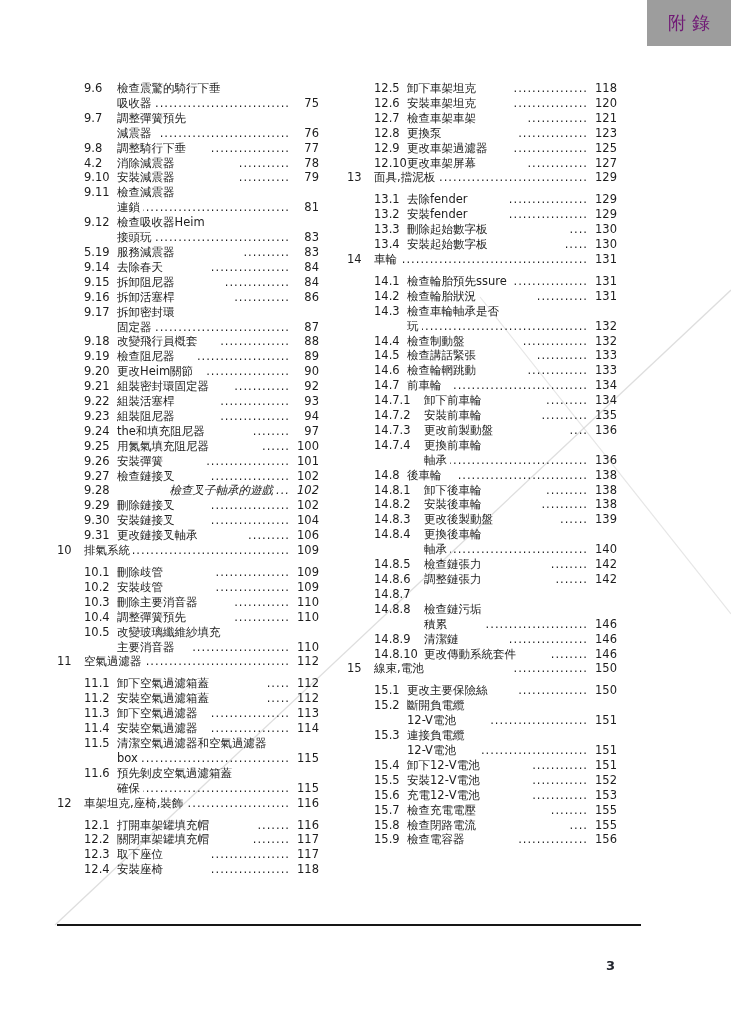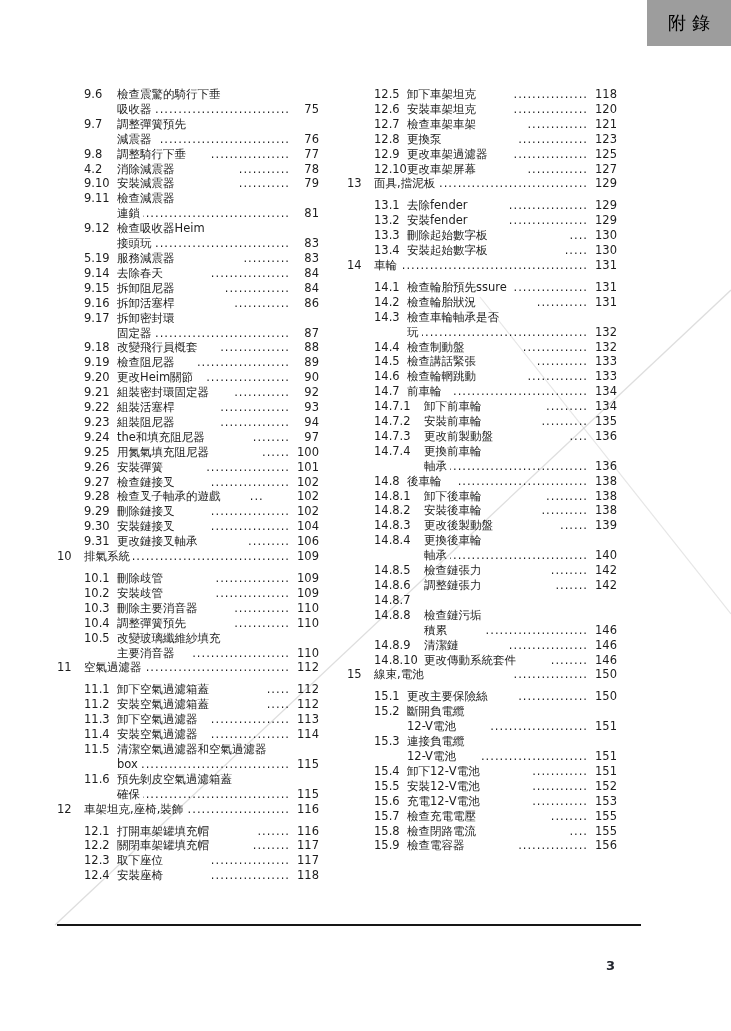--- a/index.html
+++ b/index.html
@@ -1,43 +1,43 @@
 <!DOCTYPE html>
 <html><head>
 <meta charset="utf-8">
 <style>
   html,body{margin:0;padding:0;background:#e8e8e8;}
   .page{position:relative;width:731px;height:1031px;background:#ffffff;margin:0 auto;
         font-family:"DejaVu Sans","Liberation Sans",sans-serif;color:#1d1d1d;overflow:hidden;}
   .apx-tab{position:absolute;top:0;right:0;width:84px;height:46px;background:#9d9d9d;
            display:flex;align-items:center;justify-content:center;}
   .apx-tab span{font-family:"DejaVu Serif","Liberation Serif",serif;font-size:18px;
-                letter-spacing:6px;padding-left:6px;color:#000000;}
+                letter-spacing:6px;padding-left:6px;color:#701a75;}
   .watermark{position:absolute;left:0;top:0;pointer-events:none;}
-  .toc{position:absolute;top:87px;left:57px;display:flex;}
+  .toc{position:absolute;top:81px;left:57px;display:flex;}
   .col{width:262px;}
   .col.right{width:270px;margin-left:28px;}
   .row{display:flex;align-items:flex-start;font-size:11.5px;line-height:14.9px;}
   .row .num{flex:none;white-space:nowrap;}
   .row.lv1{margin-bottom:7px;}
   .row.lv1 .num{width:27px;}
   .row.lv2{padding-left:27px;}
   .row.lv2 .num{width:33px;}
   .row.lv3{padding-left:27px;}
   .row.lv3 .num{width:50px;}
   .content{flex:1;min-width:0;}
   .preline{white-space:nowrap;}
   .lastline{display:flex;align-items:baseline;min-width:0;}
   .title{flex:none;white-space:nowrap;}
   .spacer{flex:1 1 0;min-width:0;}
   .leader{flex:0 1 auto;min-width:0;overflow:hidden;direction:rtl;white-space:nowrap;
           letter-spacing:1px;margin-left:3px;}
   .pagenum{flex:none;min-width:25px;text-align:right;margin-left:4px;white-space:nowrap;}
   .row.inline .leader{direction:ltr;}
-  .row.inline .lastline{justify-content:space-between;}
+  .row.inline .lastline{justify-content:flex-end;font-style:italic;}
   .footer-rule{position:absolute;left:57px;width:584px;top:924px;height:2px;background:#161616;}
   .footer-page{position:absolute;top:958px;right:116px;font-size:13px;font-weight:bold;color:#22252e;}
 </style>
 </head>
 <body>
 
 <div class="page">
 
   <svg class="watermark" width="731" height="1031" viewBox="0 0 731 1031">
     <line x1="731" y1="290" x2="55" y2="925" stroke="#cccccc" stroke-width="1.3" opacity="0.65"></line>

